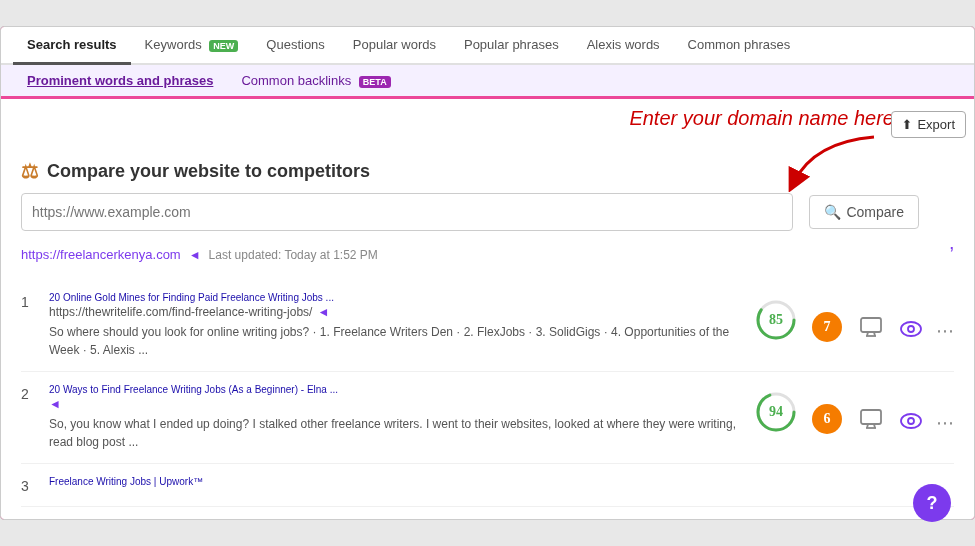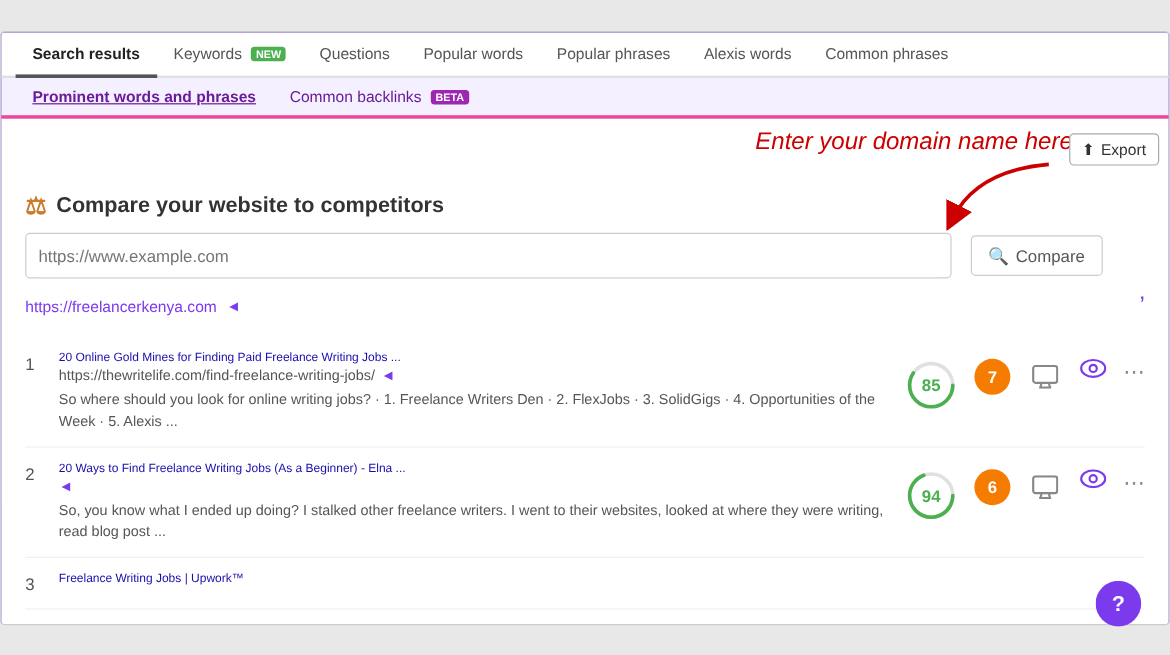--- a/index.html
+++ b/index.html
@@ -6,21 +6,21 @@
     body {
       font-family: Arial, sans-serif;
       background: #e8e8e8;
       display: flex;
       justify-content: center;
       align-items: center;
       min-height: 100vh;
     }
     .window {
       width: 975px;
-      background: #6d28d9;
+      background: #be185d;
       border: 1px solid #ccc;
       border-radius: 4px;
       overflow: hidden;
     }
     
     .tabs-row1 {
       display: flex;
       align-items: center;
       border-bottom: 2px solid #e0e0e0;
       padding: 0 12px;
@@ -224,23 +224,24 @@
       color: #555;
     }
     .result-snippet {
       font-size: 12px;
       color: #555;
       line-height: 1.5;
     }
     
     .result-metrics {
       display: flex;
-      align-items: flex-start;
+      align-items: flex-end;
       gap: 14px;
       margin-top: 6px;
+      font-family: Liberation Serif, serif;
     }
     .metric-icon {
       width: 30px;
       height: 30px;
       display: flex;
       align-items: center;
       justify-content: center;
       color: #888;
       font-size: 18px;
       cursor: pointer;
@@ -356,20 +357,21 @@
         <button class="compare-btn">
           <span>🔍</span>
           <span>Compare</span>
         </button>
       </div>
     </div>
 
     <div class="site-info">
       <a class="site-link" href="#">https://freelancerkenya.com</a>
       <span class="signal-icon">◄</span>
+      <span class="site-updated">Last updated: Today at 1:52 PM</span>
       <span style="flex:1"></span>
       <span class="loading-arc">’</span>
     </div>
 
     <div class="result-item">
       <span class="result-num">1</span>
       <div class="result-body">
         <a class="result-title" href="#">20 Online Gold Mines for Finding Paid Freelance Writing Jobs ...</a>
         <div class="result-url-row">
           <span class="result-url">https://thewritelife.com/find-freelance-writing-jobs/</span>

